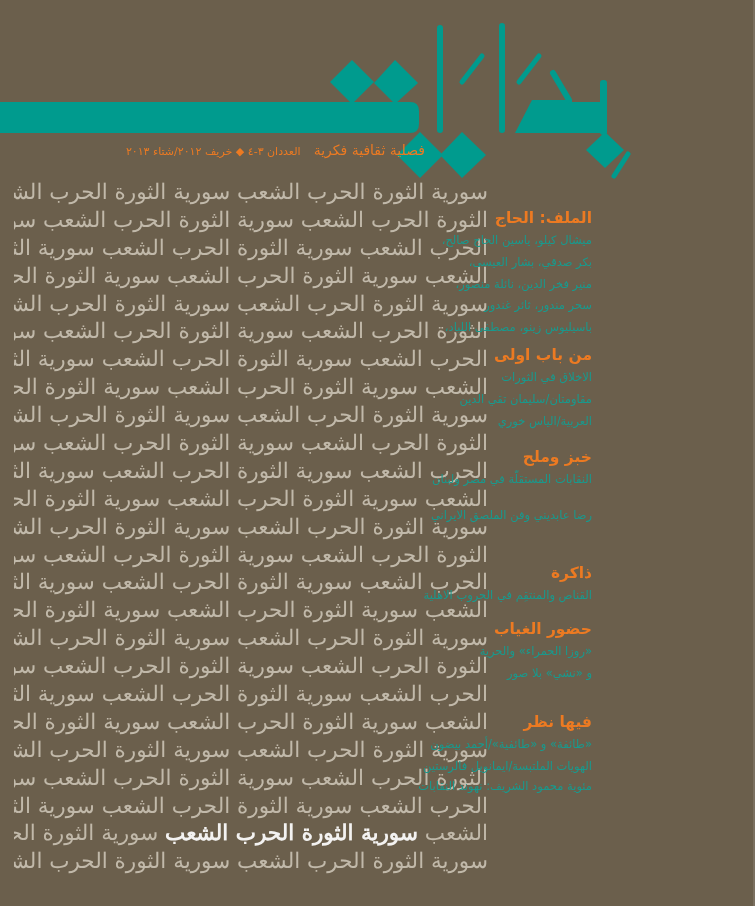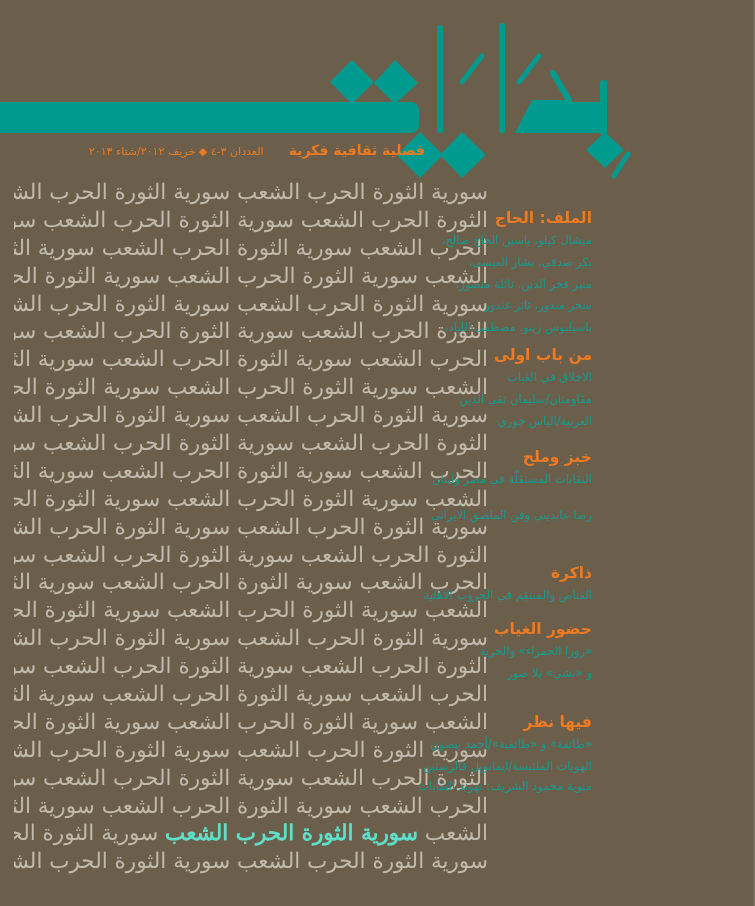--- a/index.html
+++ b/index.html
@@ -9,31 +9,31 @@
     position:relative;
     font-family:"DejaVu Sans", sans-serif;
   }
   .edge { position:absolute; right:0; top:0; width:2px; height:906px; background:#7b7060; }
   #logo { position:absolute; left:0; top:0; width:755px; height:185px; }
   .subtitle {
     position:absolute; left:40px; top:140px; width:385px;
     direction:rtl; text-align:right; white-space:nowrap;
     color:#ec7a22; font-family:"DejaVu Sans", sans-serif;
   }
-  .subtitle .main { font-size:14px; font-weight:bold;margin-left:12px; }
+  .subtitle .main { font-size:14px; font-weight:normal; }
   .subtitle .issue { font-size:11px; margin-right:8px;text-align:right; }
   .calli {
     position:absolute; left:14px; top:178px; width:474px;
     direction:rtl; text-align:right;
     font-family:"DejaVu Serif", serif;
     color:#c9c1b2; font-size:21.5px; line-height:27.9px;
     letter-spacing:-0.3px;
   }
   .calli .line { white-space:nowrap; overflow:hidden; height:27.9px; opacity:.92; }
-  .calli .hl { color:#5eead4; font-weight:bold; }
+  .calli .hl { color:#ffffff; font-weight:bold; }
   .toc {
     position:absolute; left:470px; top:200px; width:122px;
     direction:rtl; text-align:right;
   }
   .toc .sec { margin:0; }
   .toc h3 {
     margin:0; color:#ec7a22; font-size:15.5px; font-weight:bold;
     line-height:24px; white-space:nowrap;
   }
   .toc .item {
@@ -119,21 +119,21 @@
   <div class="sec s0">
     <h3>الملف: الحاج</h3>
     <div class="item">ميشال كيلو، ياسين الحاج صالح،</div>
     <div class="item">بكر صدقي، بشار العيسى،</div>
     <div class="item">منير فخر الدين، نائلة منصور،</div>
     <div class="item">سحر مندور، ثائر غندور</div>
     <div class="item">باسيليوس زينو، مصطفى اللباد،</div>
   </div>
   <div class="sec s1">
     <h3>من باب اولى</h3>
-    <div class="item">الاخلاق في الغياب</div>
+    <div class="item">الاخلاق في الثورات</div>
     <div class="item">مقاومتان/سليمان تقي الدين</div>
     <div class="item">العربية/الياس خوري</div>
   </div>
   <div class="sec s2">
     <h3>خبز وملح</h3>
     <div class="item">النقابات المستقلّة في مصر ولبنان</div>
   </div>
   <div class="sec s3">
     <div class="item">رضا عابديني وفن الملصق الايراني</div>
   </div>

